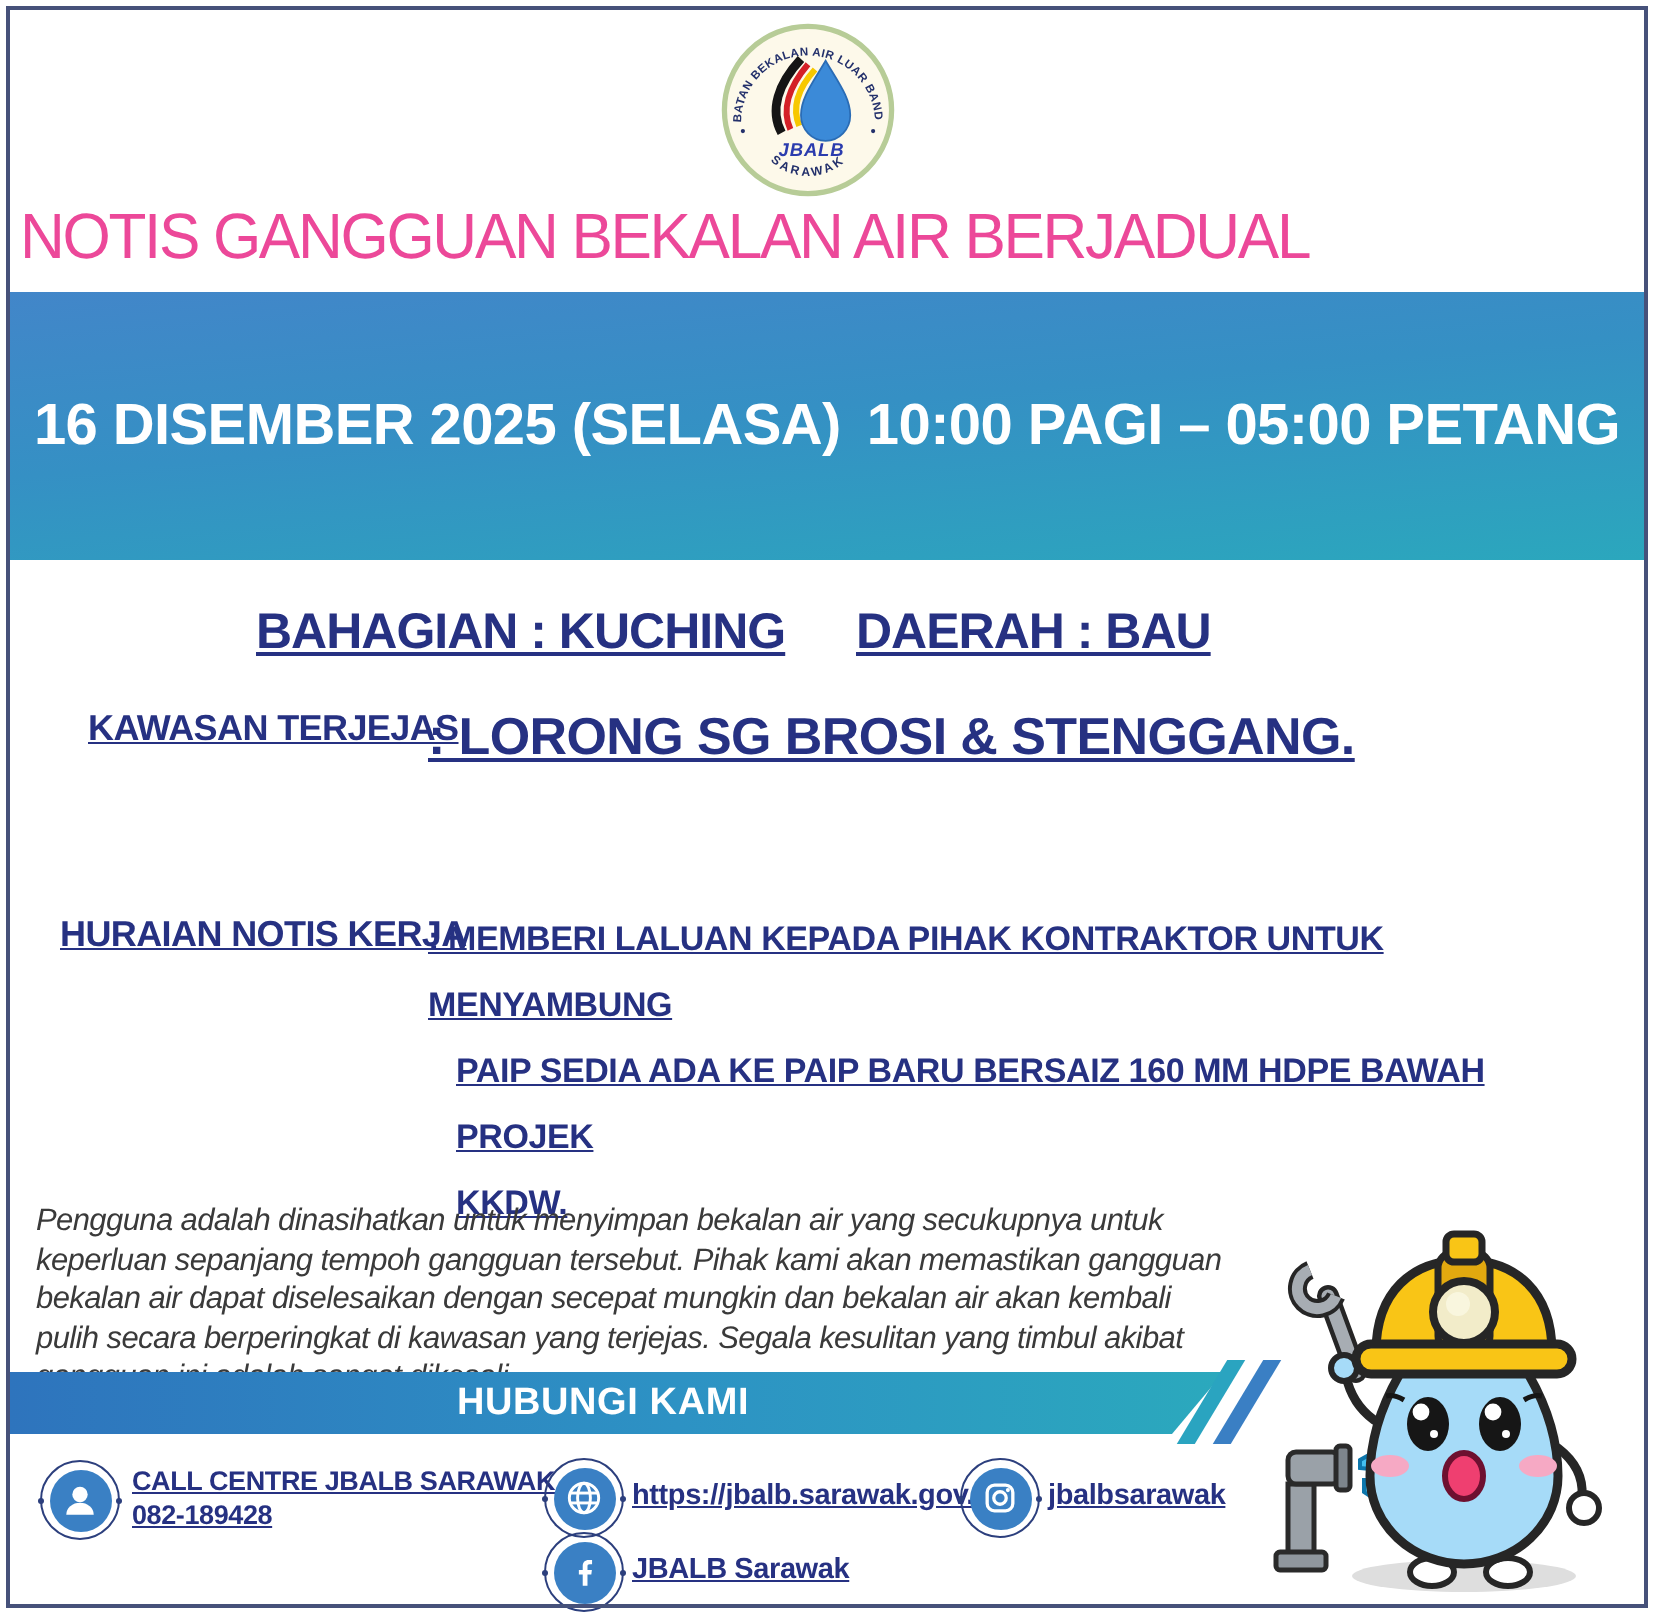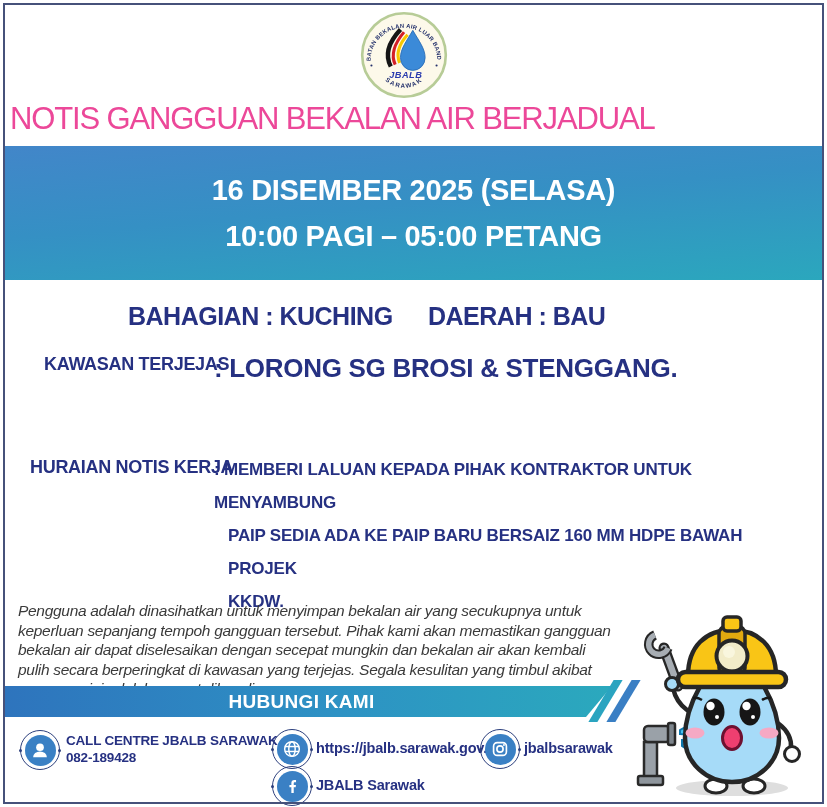--- a/index.html
+++ b/index.html
@@ -1,33 +1,33 @@
 <!DOCTYPE html>
 <html><head>
 <meta charset="utf-8">
 <style>
   html,body{margin:0;padding:0;background:#ffffff;}
   body{width:827px;height:807px;position:relative;overflow:hidden;
        font-family:"Liberation Sans", sans-serif;}
   .frame{position:absolute;inset:3px;border:2px solid #46517a;pointer-events:none;z-index:50;}
   .abs{position:absolute;}
-  .navy{color:#263182;}
+  .navy{color:#263182;text-decoration:underline;}
 
   
   .logo{left:360px;top:11px;width:88px;height:88px;}
 
   
   .title{left:0;right:0;top:100px;text-align:left;font-size:32px;font-weight:400;
          color:#ec4899;letter-spacing:-1.2px;}
   .title span{display:inline-block;transform:scaleX(.97);}
 
   
   .banner{left:5px;right:5px;top:146px;height:134px;
           background:linear-gradient(175deg,#4286c9 0%,#3590c4 45%,#2ba7bd 100%);
-          display:flex;flex-direction:column;align-items:center;justify-content:center;
+          display:flex;flex-direction:row;align-items:center;justify-content:center;
           gap:13px;color:#fff;font-weight:700;font-size:29px;letter-spacing:-.3px;}
 
   
   .bahagian{left:128px;top:302px;font-size:25px;font-weight:700;letter-spacing:-.5px;}
   .daerah{left:428px;top:302px;font-size:25px;font-weight:700;letter-spacing:-.5px;}
 
   
   .kaw-label{left:44px;top:354px;font-size:18px;font-weight:700;letter-spacing:-.3px;}
   .kaw-value{left:214px;top:353px;font-size:26px;font-weight:700;letter-spacing:-.3px;}
 

